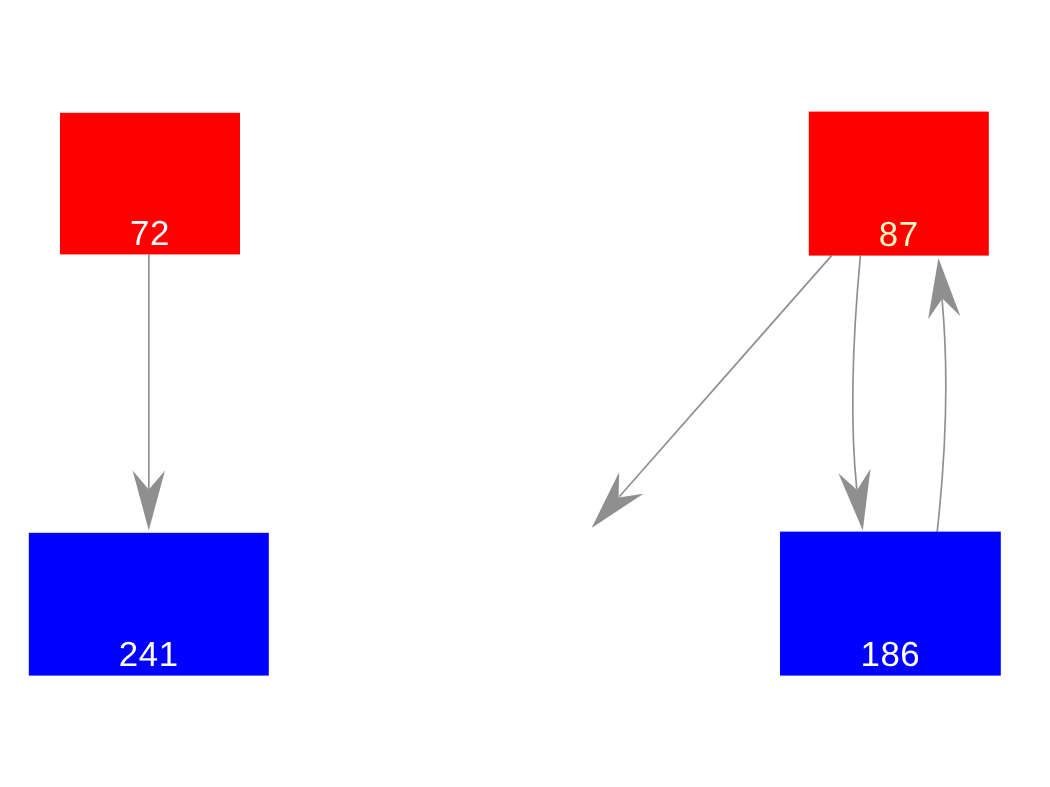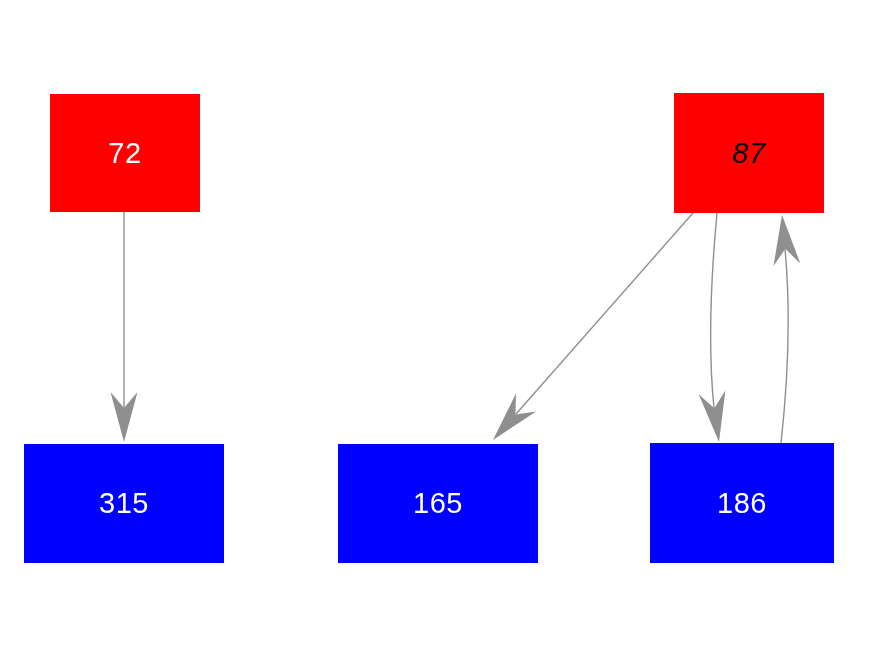--- a/index.html
+++ b/index.html
@@ -16,21 +16,21 @@
     left: 0; top: 0;
     width: 875px; height: 656px;
   }
   .edge-line {
     fill: none;
     stroke-width: 1.4px;
   }
   .graph-node {
     position: absolute;
     display: flex;
-    align-items: center;
+    align-items: flex-end;
     justify-content: center;
     box-sizing: border-box;
   }
   .node-label {
     font-size: 29px;
     font-weight: 400;
     letter-spacing: 0.5px;
     user-select: none;
   }
 </style>
@@ -47,25 +47,22 @@
       <path d="M 717 213 Q 706 330 714 408" class="edge-line" stroke="#8f8f8f"></path>
       <polygon points="0,0 -50,-13.5 -34,0 -50,13.5" fill="#8f8f8f" transform="translate(719 442) rotate(82)"></polygon>
       <path d="M 781 443 Q 793 335 785 249" class="edge-line" stroke="#8f8f8f"></path>
       <polygon points="0,0 -50,-13.5 -34,0 -50,13.5" fill="#8f8f8f" transform="translate(782 215) rotate(-95.6)"></polygon>
     </svg>
 
   <div class="graph-node" style="left: 50px; top: 94px; width: 150px; height: 118px; background: rgb(255, 0, 0);">
     <span class="node-label" style="color: rgb(255, 255, 255);">72</span>
   </div>
   <div class="graph-node" style="left: 674px; top: 93px; width: 150px; height: 120px; background: rgb(255, 0, 0);">
-    <span class="node-label" style="color: #000000; font-style: italic;">87</span>
+    <span class="node-label" style="color: #fef9c3;">87</span>
   </div>
   <div class="graph-node" style="left: 24px; top: 444px; width: 200px; height: 119px; background: rgb(0, 0, 255);">
-    <span class="node-label" style="color: rgb(255, 255, 255);">315</span>
-  </div>
-  <div class="graph-node" style="left: 338px; top: 444px; width: 200px; height: 119px; background: rgb(0, 0, 255);">
-    <span class="node-label" style="color: rgb(255, 255, 255);">165</span>
+    <span class="node-label" style="color: rgb(255, 255, 255);">241</span>
   </div>
   <div class="graph-node" style="left: 650px; top: 443px; width: 184px; height: 120px; background: rgb(0, 0, 255);">
     <span class="node-label" style="color: rgb(255, 255, 255);">186</span>
   </div>
 
 </div>
 
 </body></html>

